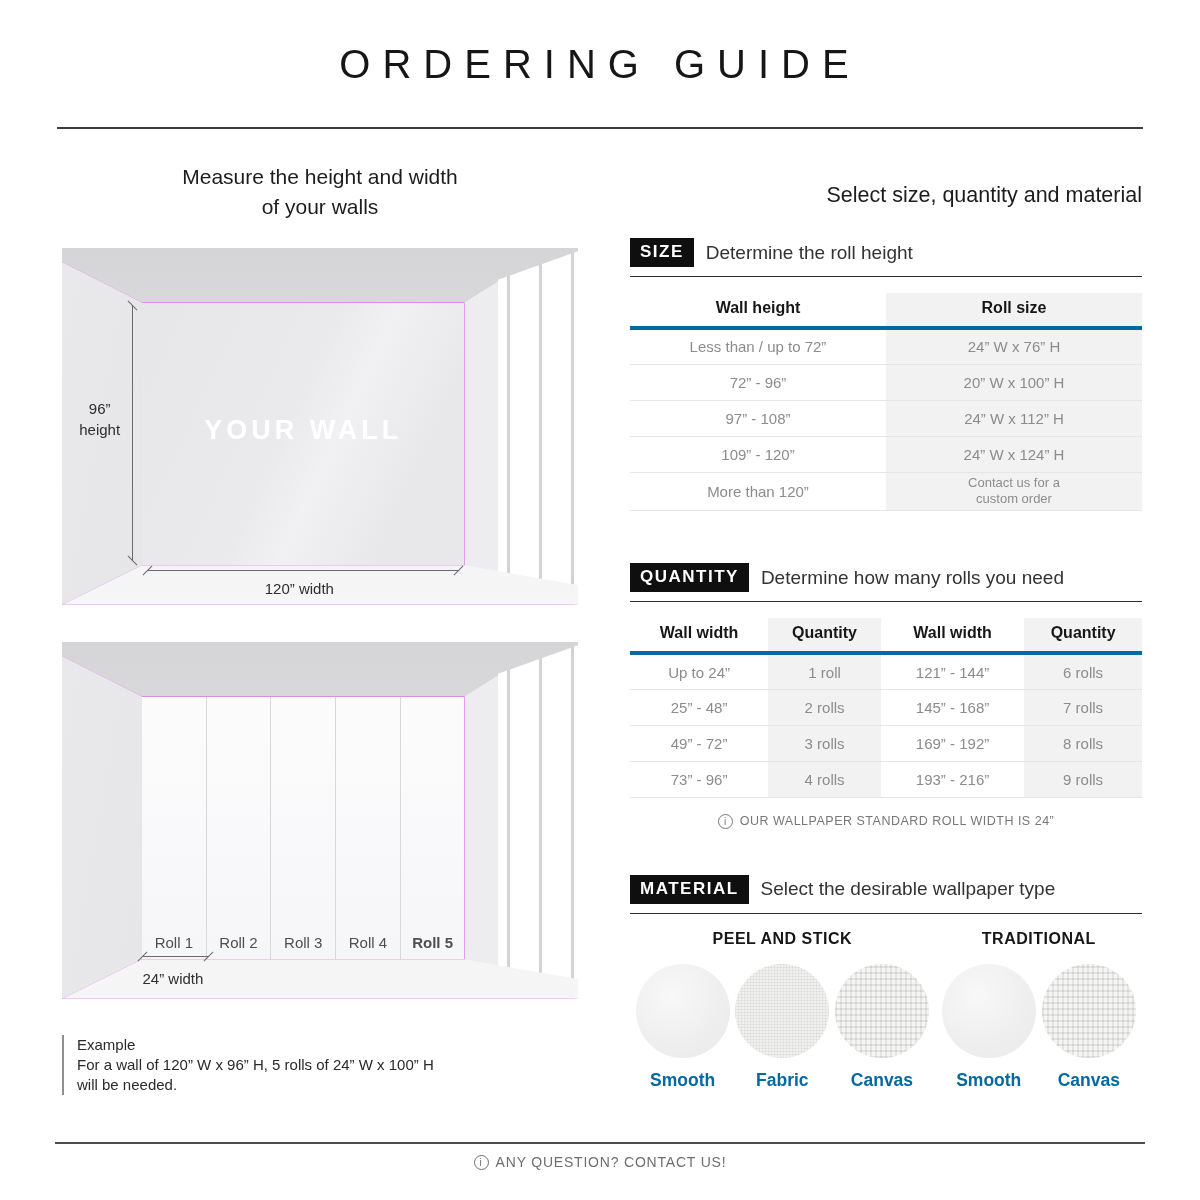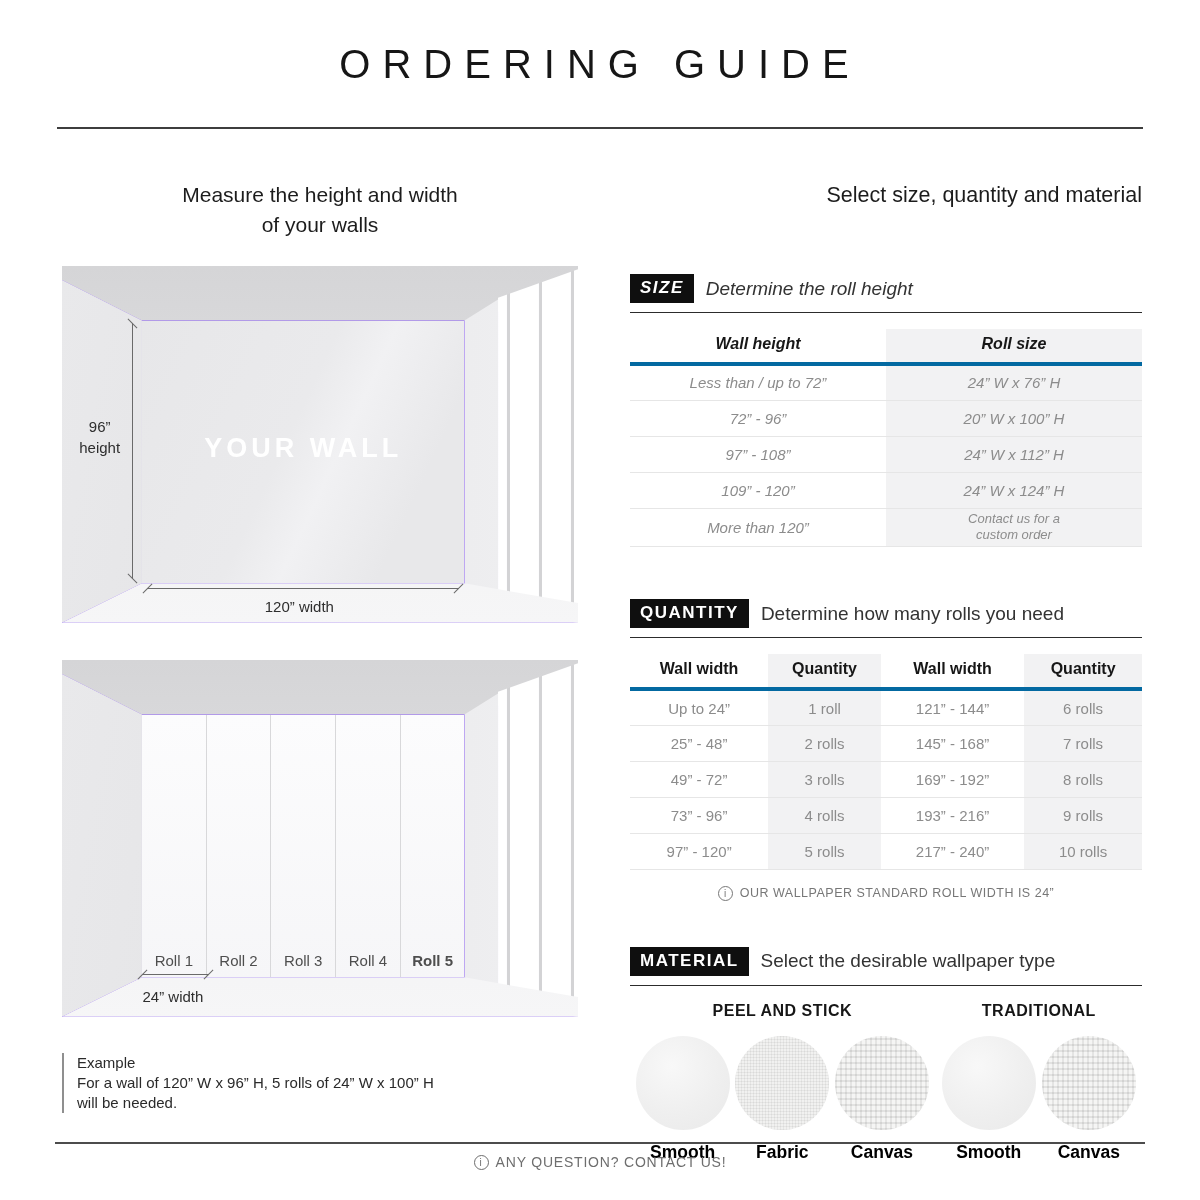--- a/index.html
+++ b/index.html
@@ -9,25 +9,25 @@
   
   .page-title { position:absolute; top:42px; left:0; width:100%; text-align:center;
     font-size:40px; font-weight:500; letter-spacing:12px; color:#161616; }
   .rule { position:absolute; height:2px; background:#3e3e3e; }
   .rule-top { top:127px; left:57px; width:1086px; }
   .rule-bottom { top:1142px; left:55px; width:1090px; background:#4c4c4c; }
 
   
   .col-left  { position:absolute; left:62px;  top:150px; width:516px; }
   .col-right { position:absolute; left:630px; top:150px; width:512px; }
-  .col-heading { margin-top:30px; text-align:center; font-size:21px; font-weight:400;
+  .col-heading { margin-top:12px; text-align:center; font-size:21px; font-weight:400;
     color:#1c1c1c; line-height:1.42; }
 
   
-  .room { position:relative; width:516px; height:357px; overflow:hidden; background:#8b5cf6; margin-top:26px; }
+  .room { position:relative; width:516px; height:357px; overflow:hidden; background:#d946ef; margin-top:26px; }
   .room2 { margin-top:37px; }
   .ceiling { position:absolute; inset:0; clip-path:polygon(0 0,100% 0,100% 7%,78% 15.4%,15.5% 15.4%,0 4%);
     background:linear-gradient(180deg,#d5d5d7 0%,#e2e2e4 70%,#e7e7e9 100%); }
   .leftwall { position:absolute; inset:0; clip-path:polygon(0 4%,15.5% 15.4%,15.5% 89%,0 100%);
     background:linear-gradient(100deg,#e9e9eb,#dedee0); }
   .rightwall { position:absolute; inset:0; clip-path:polygon(78% 15.4%,84.5% 9.5%,84.5% 96%,78% 89%);
     background:linear-gradient(90deg,#e2e2e4,#f0f0f2); }
   .windows { position:absolute; inset:0; clip-path:polygon(84.5% 9%,100% 1%,100% 100%,84.5% 97%);
     background:repeating-linear-gradient(90deg,#ffffff 0 28px,#fdfdfe 28px 29px,#d3d3d5 29px 32px); }
   .backwall { position:absolute; left:15.5%; top:15.4%; width:62.5%; height:73.6%;
@@ -57,21 +57,21 @@
   .height-label { left:1%; top:42%; width:12.6%; }
   .width-label { left:30%; top:92.5%; width:32%; }
   .width-label-small { left:9.5%; top:91.5%; width:24%; }
 
   
   .example { margin-top:36px; border-left:2px solid #8f8f8f; padding-left:13px;
     font-size:15px; color:#2a2a2a; line-height:1.34; }
 
   
   .right-heading { margin-top:33px; text-align:right; font-size:21.5px; font-weight:400; color:#1c1c1c; }
-  .section-size { margin-top:66px;font-style:italic; }
+  .section-size { margin-top:30px; }
   .section-qty { margin-top:52px; }
   .section-mat { margin-top:46px; }
   .section-head { display:flex; align-items:center; gap:12px; border-bottom:1px solid #2c2c2c; padding-bottom:9px; }
   .badge { background:#0f0f0f; color:#fff; font-size:17px; font-weight:700; letter-spacing:1.5px;
     padding:4px 10px 5px; flex:none; }
   .section-desc { font-size:19px; color:#333333; }
 
   table { width:100%; border-collapse:collapse; margin-top:16px; table-layout:fixed; }
   th { font-size:16px; font-weight:700; color:#171717; padding:6px 4px 9px; border-bottom:4px solid #0369a1; text-align:center; }
   td { font-size:15px; color:#8c8c8c; height:36px; padding:2px 6px; border-bottom:1px solid #e6e6e6;
@@ -92,21 +92,21 @@
   .swatches { display:flex; justify-content:space-evenly; margin-top:16px; }
   .swatch { text-align:center; }
   .circle { width:94px; height:94px; border-radius:50%; margin:0 auto; }
   .tex-smooth { background:radial-gradient(circle at 38% 32%, #f8f8f8 0%, #efefef 55%, #e9e9e9 100%); }
   .tex-fabric { background-color:#f1f1f0;
     background-image:repeating-linear-gradient(0deg, rgba(0,0,0,0.05) 0 1px, transparent 1px 3px),
                      repeating-linear-gradient(90deg, rgba(0,0,0,0.05) 0 1px, transparent 1px 3px); }
   .tex-canvas { background-color:#f5f5f4;
     background-image:repeating-linear-gradient(0deg, rgba(0,0,0,0.08) 0 2px, transparent 2px 6px),
                      repeating-linear-gradient(90deg, rgba(0,0,0,0.07) 0 2px, transparent 2px 5px); }
-  .swatch-label { margin-top:12px; font-size:17.5px; font-weight:700; color:#000000; }
+  .swatch-label { margin-top:12px; font-size:17.5px; font-weight:700; color:#0369a1; }
 
   
   .footer-note { position:absolute; top:1154px; left:0; width:100%; display:flex;
     justify-content:center; align-items:center; font-size:14px; letter-spacing:0.8px; color:#6e6e6e; }
 </style>
 </head>
 <body>
 
 <div class="page">
 
@@ -250,26 +250,20 @@
               <td class="gray">3 rolls</td>
               <td>169” - 192”</td>
               <td class="gray">8 rolls</td>
             </tr>
           <tr>
               <td>73” - 96”</td>
               <td class="gray">4 rolls</td>
               <td>193” - 216”</td>
               <td class="gray">9 rolls</td>
             </tr>
-          <tr>
-              <td>97” - 120”</td>
-              <td class="gray">5 rolls</td>
-              <td>217” - 240”</td>
-              <td class="gray">10 rolls</td>
-            </tr>
         </tbody>
       </table>
       <div class="note">
         <span class="info-icon">
             <span>i</span>
           </span>
         <span>OUR WALLPAPER STANDARD ROLL WIDTH IS 24”</span>
       </div>
     </div>
 

